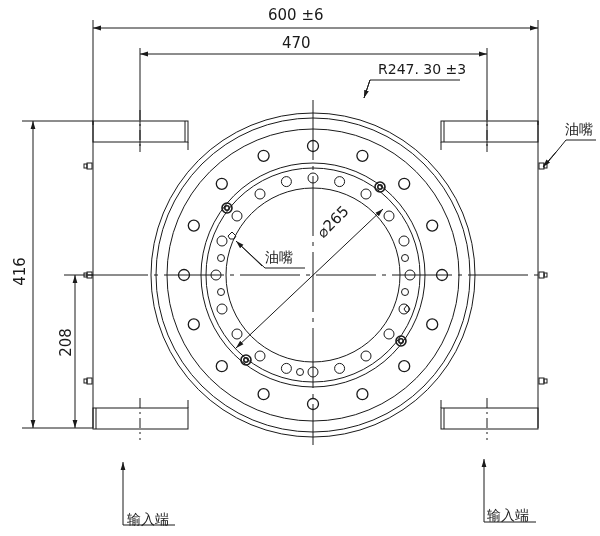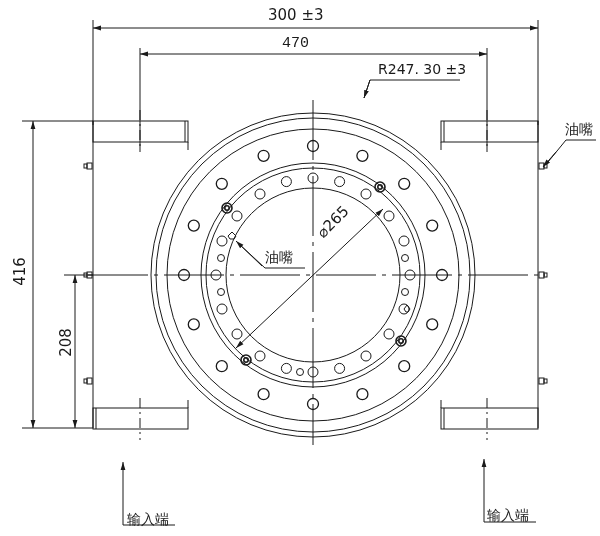--- a/index.html
+++ b/index.html
@@ -1,20 +1,20 @@
 <!DOCTYPE html>
 <html><head>
 <meta charset="utf-8">
 <style>
   html, body { margin:0; padding:0; background:#ffffff; }
   body { width:600px; height:536px; position:relative; overflow:hidden; font-family:"DejaVu Sans", sans-serif; }
   #drawing { position:absolute; left:0; top:0; width:600px; height:536px; }
   .lbl { position:absolute; color:#1a1a1a; white-space:nowrap; line-height:1; }
   .dim-top1 { left:268px; top:8px; font-size:15px; }
-  .dim-top2 { left:282px; top:36px; font-size:15px;font-family:Liberation Mono, monospace; }
+  .dim-top2 { left:282px; top:36px; font-size:15px; }
   .dim-radius { left:378px; top:62px; font-size:14px; }
   .dim-416 { left:6px; top:264px; font-size:15px; transform:rotate(-90deg); transform-origin:center; }
   .dim-208 { left:52px; top:335px; font-size:15px; transform:rotate(-90deg); transform-origin:center; }
   .dim-dia { left:320px; top:228px; font-size:15px; transform:rotate(-45deg); transform-origin:left center; }
   .note-oil-right { left:565px; top:122px; font-size:14px; }
   .note-oil-inner { left:265px; top:250px; font-size:14px; }
   .note-in-left { left:127px; top:512px; font-size:14px; }
   .note-in-right { left:487px; top:508px; font-size:14px; }
 </style>
 </head>
@@ -161,21 +161,21 @@
         <rect x="544" y="379" width="3" height="4"></rect>
     </g>
 
     <line x1="123" y1="525" x2="123" y2="462" marker-end="url(#arr)"></line>
     <line x1="123" y1="525" x2="175" y2="525"></line>
     <line x1="484" y1="522" x2="484" y2="459" marker-end="url(#arr)"></line>
     <line x1="484" y1="522" x2="536" y2="522"></line>
   </g>
 </svg>
 
-<div class="lbl dim-top1">300 ±3</div>
+<div class="lbl dim-top1">600 ±6</div>
 <div class="lbl dim-top2">470</div>
 <div class="lbl dim-radius">R247. 30 ±3</div>
 <div class="lbl dim-416">416</div>
 <div class="lbl dim-208">208</div>
 <div class="lbl dim-dia">⌀265</div>
 <div class="lbl note-oil-right">油嘴</div>
 <div class="lbl note-oil-inner">油嘴</div>
 <div class="lbl note-in-left">输入端</div>
 <div class="lbl note-in-right">输入端</div>
 

